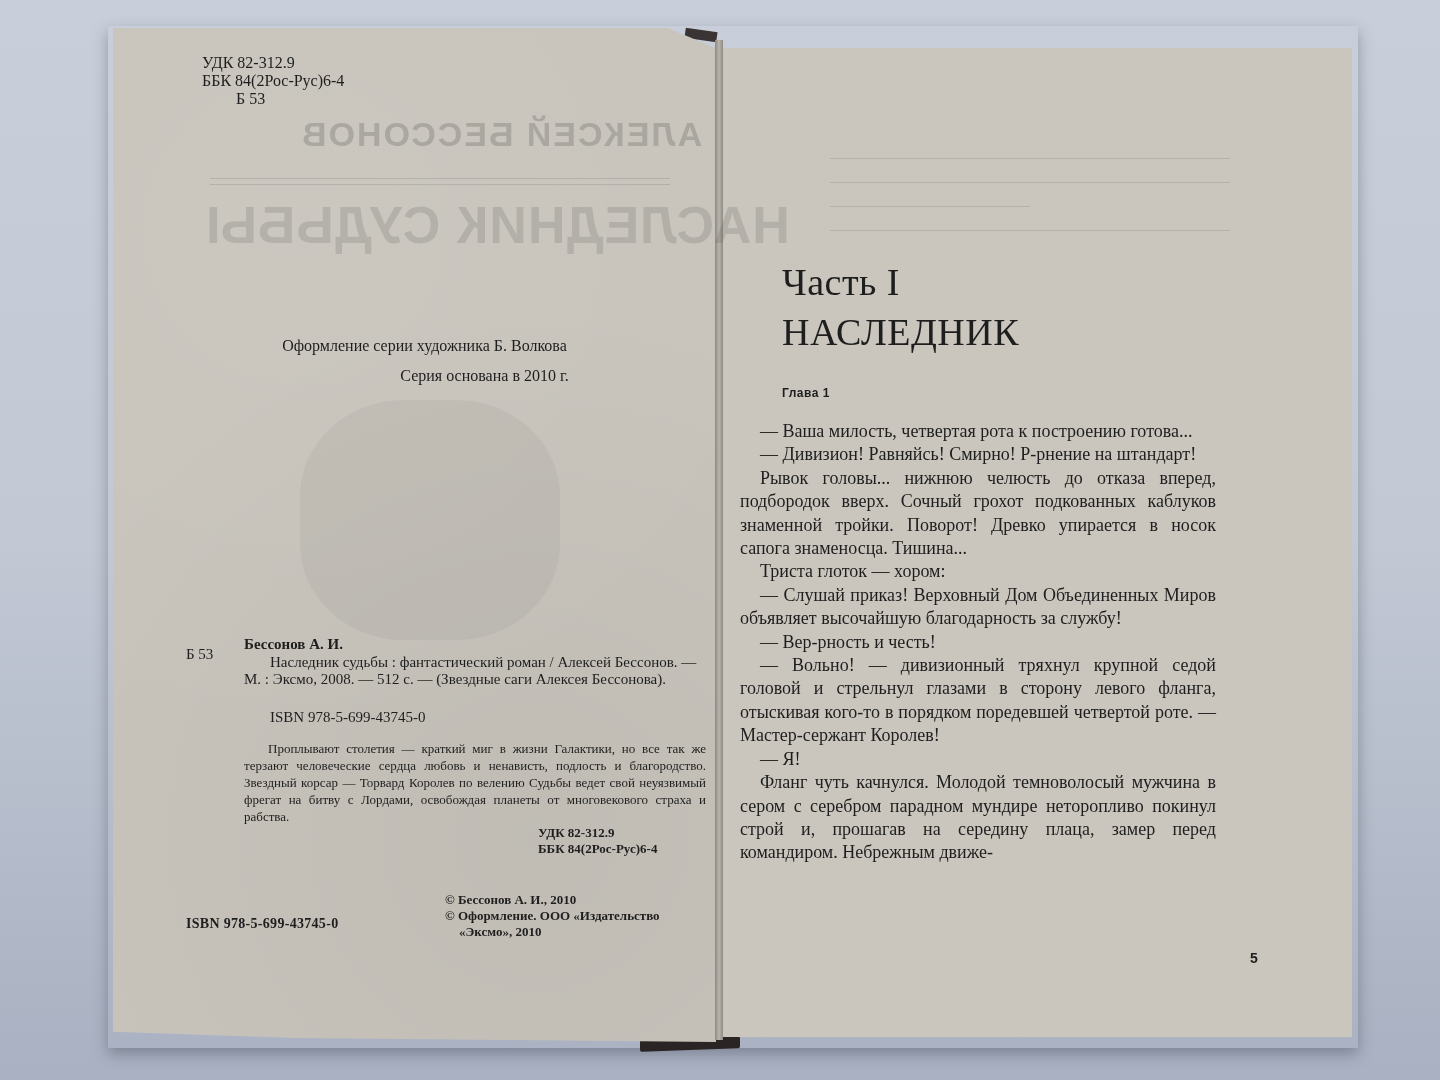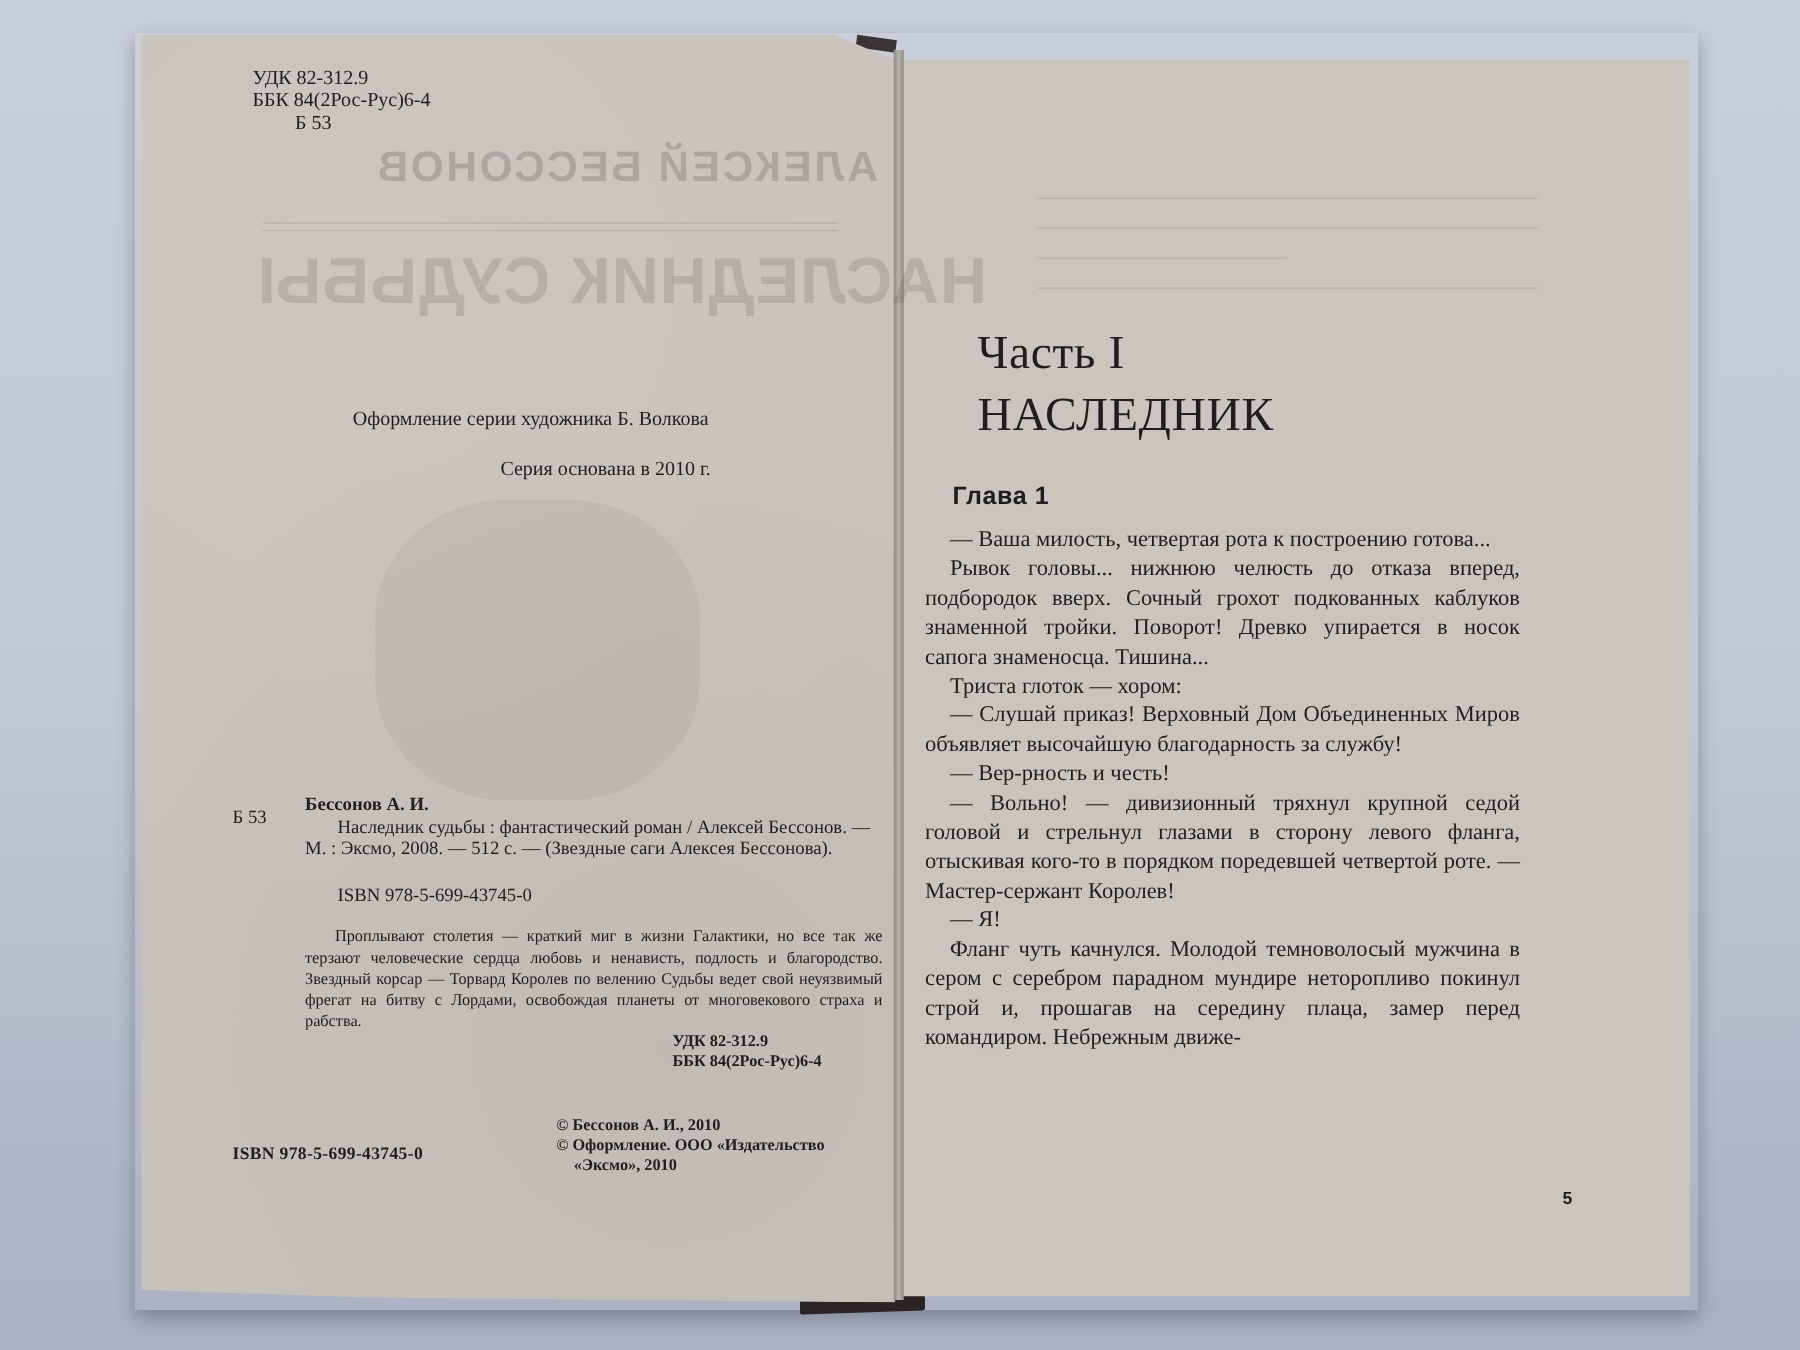--- a/index.html
+++ b/index.html
@@ -50,36 +50,36 @@
     position:absolute; height:1px; background:rgba(60,60,60,0.15);
   }
   .ghost-block {
     position:absolute; background:rgba(60,60,60,0.06); border-radius:40%;
   }
 
   .abs { position:absolute; white-space:nowrap; }
   .codes { left:202px; top:54px; font-size:16px; line-height:18px; }
   .codes .b53 { padding-left:34px; }
   .series { left:0; width:100%; text-align:center; font-size:16px; }
-  .series-design { top:327px; left:113px; width:603px; padding-left:20px; box-sizing:border-box; }
+  .series-design { top:337px; left:113px; width:603px; padding-left:20px; box-sizing:border-box; }
   .series-founded { top:367px; left:113px; width:723px; padding-left:20px; box-sizing:border-box; }
 
   .catalog-index { left:186px; top:646px; font-size:15px; }
   .catalog-author { left:244px; top:636px; font-size:15px; font-weight:bold; }
   .catalog-desc { left:244px; top:654px; width:460px; font-size:15px; line-height:17px; white-space:normal; text-indent:26px; }
   .catalog-isbn { left:270px; top:709px; font-size:15px; }
   .annotation { left:244px; top:740px; width:462px; font-size:13px; line-height:17px; white-space:normal; text-indent:24px; text-align:justify; }
   .codes-bottom { left:538px; top:825px; font-size:13px; font-weight:bold; line-height:16px; }
   .isbn-bottom { left:186px; top:916px; font-size:14px; font-weight:bold; letter-spacing:0.3px; }
   .copyright { left:445px; top:892px; font-size:13px; font-weight:bold; line-height:16px; }
   .copyright .indent { padding-left:14px; }
 
   .part-title { left:782px; top:260px; font-size:38px; letter-spacing:0.5px; }
   .part-name { left:782px; top:310px; font-size:38px; letter-spacing:0.5px; }
-  .chapter { left:762px; top:386px; font-size:20px; font-weight:bold; font-family:"Liberation Sans","DejaVu Sans",sans-serif; letter-spacing:0.5px; }
+  .chapter { left:782px; top:386px; font-size:12px; font-weight:bold; font-family:"Liberation Sans","DejaVu Sans",sans-serif; letter-spacing:0.5px; }
   .body-text {
     position:absolute; left:740px; top:420px; width:476px;
     font-size:18px; line-height:23.4px; text-align:justify;
   }
   .body-text p { margin:0; text-indent:20px; }
   .page-number { left:1250px; top:950px; font-size:14px; font-weight:bold; font-family:"Liberation Sans","DejaVu Sans",sans-serif; }
 </style>
 </head>
 <body>
 
@@ -129,20 +129,21 @@
   <div>© Оформление. ООО «Издательство</div>
   <div class="indent">«Эксмо», 2010</div>
 </div>
 
 <div class="abs part-title">Часть I</div>
 <div class="abs part-name">НАСЛЕДНИК</div>
 <div class="abs chapter">Глава 1</div>
 
 <div class="body-text">
   <p>— Ваша милость, четвертая рота к построению готова...</p>
+  <p>— Дивизион! Равняйсь! Смирно! Р-рнение на штандарт!</p>
   <p>Рывок головы... нижнюю челюсть до отказа вперед, подбородок вверх. Сочный грохот подкованных каблуков знаменной тройки. Поворот! Древко упирается в носок сапога знаменосца. Тишина...</p>
   <p>Триста глоток — хором:</p>
   <p>— Слушай приказ! Верховный Дом Объединенных Миров объявляет высочайшую благодарность за службу!</p>
   <p>— Вер-рность и честь!</p>
   <p>— Вольно! — дивизионный тряхнул крупной седой головой и стрельнул глазами в сторону левого фланга, отыскивая кого-то в порядком поредевшей четвертой роте. — Мастер-сержант Королев!</p>
   <p>— Я!</p>
   <p>Фланг чуть качнулся. Молодой темноволосый мужчина в сером с серебром парадном мундире неторопливо покинул строй и, прошагав на середину плаца, замер перед командиром. Небрежным движе-</p>
 </div>
 
 <div class="abs page-number">5</div>

